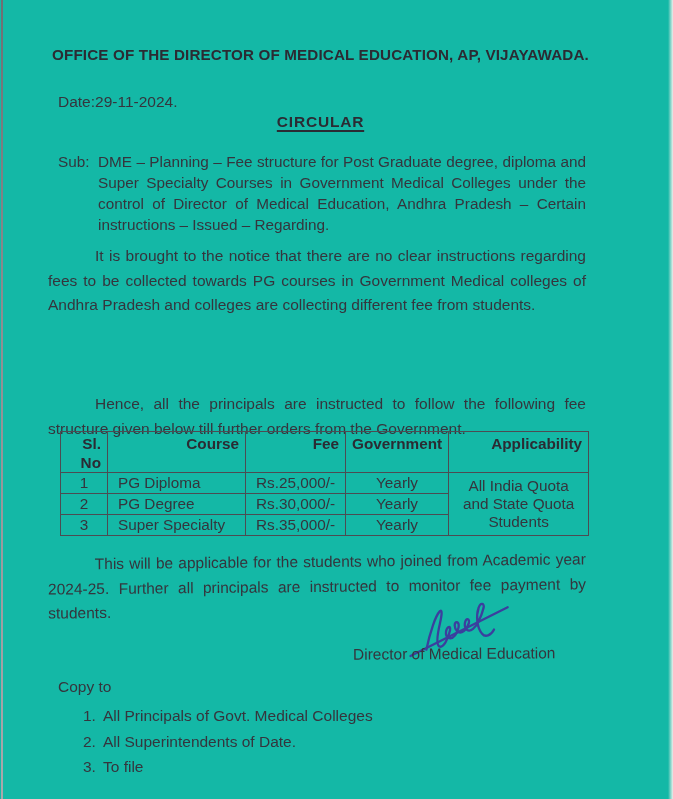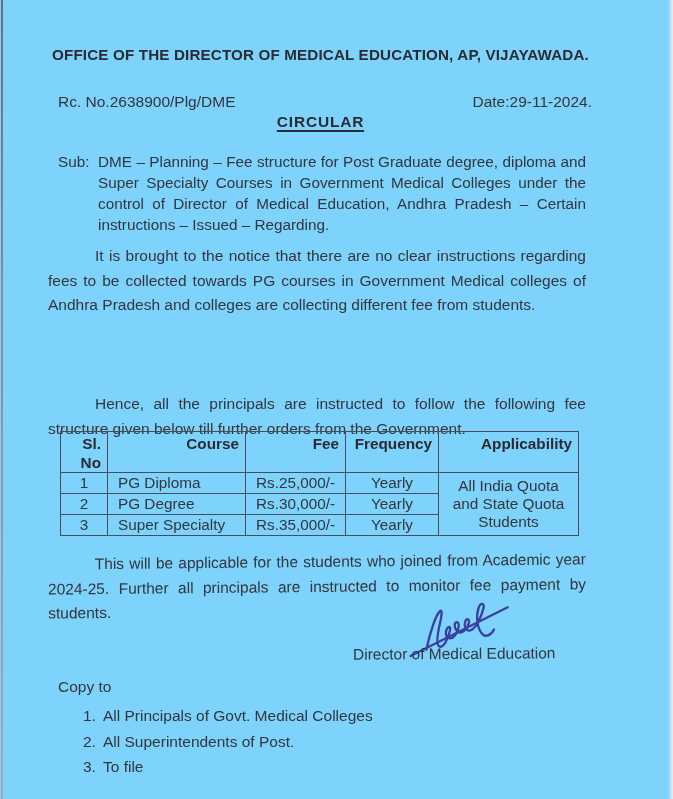--- a/index.html
+++ b/index.html
@@ -1,20 +1,20 @@
 <!DOCTYPE html>
 <html><head>
 <meta charset="utf-8">
 <style>
   html,body{margin:0;padding:0;background:#e8e8e8;}
   .page{
     position:relative;
     width:673px;height:799px;
     margin:0 auto;
-    background:#7dd3fc;
+    background:#14b8a6;
     font-family:"Liberation Sans","DejaVu Sans",sans-serif;
     color:#35353d;
     overflow:hidden;
   }
   .edge-left{
     position:absolute;left:1px;top:0;width:2px;height:100%;
     background:linear-gradient(to bottom,#6f6f72 0%,#8e8e90 40%,#a9a9ab 100%);
   }
   .edge-right{
     position:absolute;right:0;top:0;width:5px;height:100%;
@@ -95,21 +95,20 @@
 </head>
 <body>
 
 <div class="page">
   <div class="edge-left"></div>
   <div class="edge-right"></div>
 
   <div class="office-title">OFFICE OF THE DIRECTOR OF MEDICAL EDUCATION, AP, VIJAYAWADA.</div>
 
   <div class="ref-row">
-    <span>Rc. No.2638900/Plg/DME</span>
     <span>Date:29-11-2024.</span>
   </div>
 
   <div class="circular-heading">
     <span>CIRCULAR</span>
   </div>
 
   <div class="subject">
     <span class="sub-label">Sub:</span>
     <span class="sub-text">DME – Planning – Fee structure for Post Graduate degree, diploma and Super Specialty Courses in Government Medical Colleges under the control of Director of Medical Education, Andhra Pradesh – Certain instructions – Issued – Regarding.</span>
@@ -124,21 +123,21 @@
         <col class="col-course">
         <col class="col-fee">
         <col class="col-freq">
         <col class="col-appl">
     </colgroup>
     <thead>
       <tr>
         <th>Sl. No</th>
         <th>Course</th>
         <th>Fee</th>
-        <th>Frequency</th>
+        <th>Government</th>
         <th>Applicability</th>
       </tr>
     </thead>
     <tbody>
       <tr>
         <td class="cell-center">1</td>
         <td class="cell-left">PG Diploma</td>
         <td class="cell-left">Rs.25,000/-</td>
         <td class="cell-center">Yearly</td>
         <td class="cell-appl" rowspan="3">All India Quota and State Quota Students</td>
@@ -173,20 +172,20 @@
 
   <div class="copy-to">Copy to</div>
 
   <div class="copy-list">
     <div class="copy-item">
       <span class="num">1.</span>
       <span>All Principals of Govt. Medical Colleges</span>
     </div>
     <div class="copy-item">
       <span class="num">2.</span>
-      <span>All Superintendents of Post.</span>
+      <span>All Superintendents of Date.</span>
     </div>
     <div class="copy-item">
       <span class="num">3.</span>
       <span>To file</span>
     </div>
   </div>
 </div>
 
 </body></html>

